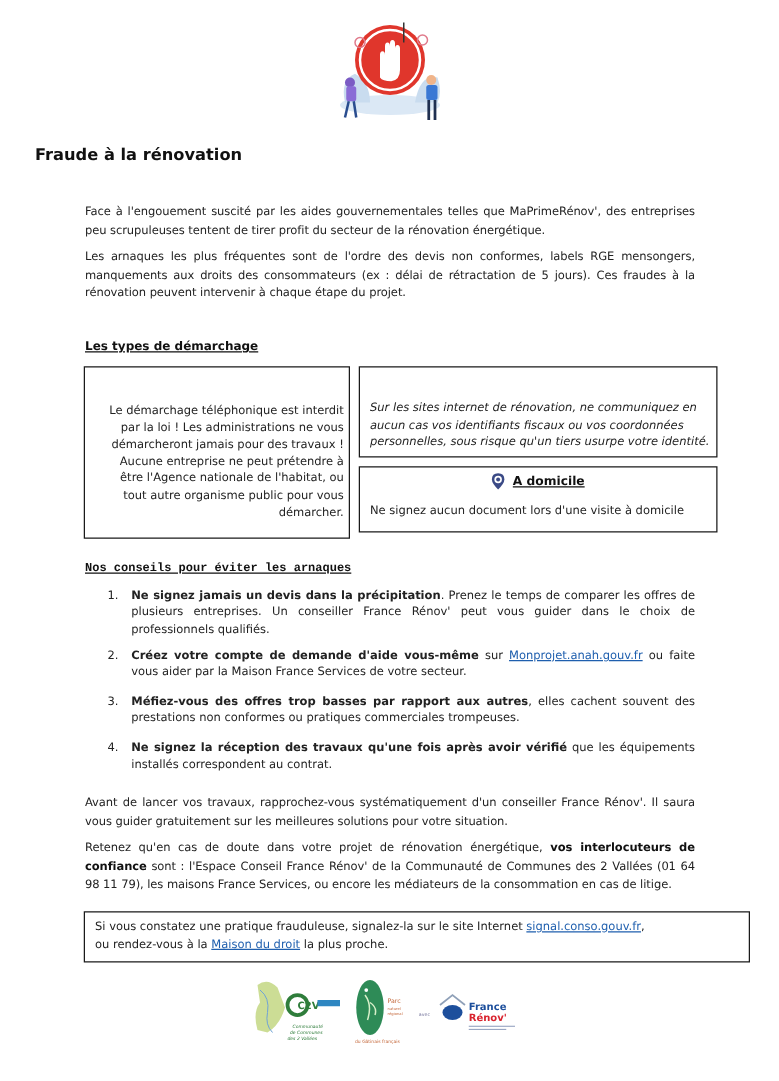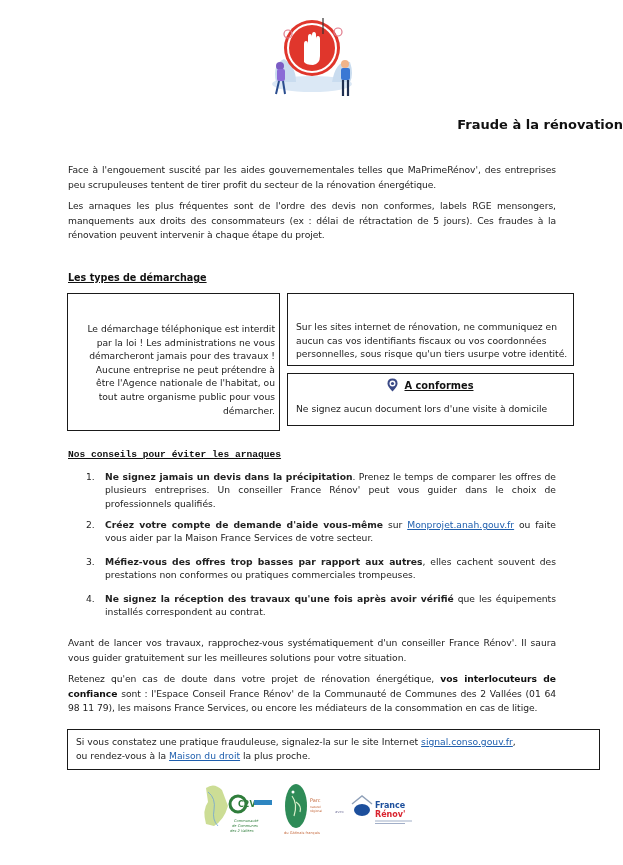--- a/index.html
+++ b/index.html
@@ -1,20 +1,20 @@
 <!DOCTYPE html>
 <html><head>
   <meta charset="utf-8">
   <style>
     * { box-sizing: border-box; margin: 0; padding: 0; }
     html, body { width: 623px; height: 865px; background: #ffffff; overflow: hidden; }
     body { font-family: "DejaVu Sans", sans-serif; color: #1a1a1a; position: relative; }
 
     .hero { position: absolute; left: 266px; top: 4px; width: 92px; height: 96px; }
-    .title { position: absolute; left: 0; width: 623px; top: 117px; text-align: right; font-weight: bold; font-size: 13px; color: #111; padding-left: 28px; }
+    .title { position: absolute; left: 0; width: 623px; top: 117px; text-align: left; font-weight: bold; font-size: 13px; color: #111; padding-left: 28px; }
 
     .p { position: absolute; left: 68px; width: 488px; font-size: 9.2px; line-height: 14.6px; text-align: justify; color: #222; letter-spacing: -0.05px; }
     .p b { font-weight: bold; color: #111; }
     .link { color: #1f5fae; text-decoration: underline; }
 
     .section-head { position: absolute; left: 68px; font-weight: bold; font-size: 9.6px; text-decoration: underline; color: #111; }
 
     .box { position: absolute; border: 1.3px solid #1a1a1a; background: #fff; }
     .box-head { position: absolute; left: 0; right: 0; display: flex; align-items: center; justify-content: center; gap: 6px; }
     .box-head .lbl { font-weight: bold; font-size: 9.8px; text-decoration: underline; color: #111; }
@@ -57,31 +57,31 @@
 <div class="p" style="top:163px;">Face à l'engouement suscité par les aides gouvernementales telles que MaPrimeRénov', des entreprises peu scrupuleuses tentent de tirer profit du secteur de la rénovation énergétique.</div>
 <div class="p" style="top:199px;">Les arnaques les plus fréquentes sont de l'ordre des devis non conformes, labels RGE mensongers, manquements aux droits des consommateurs (ex : délai de rétractation de 5 jours). Ces fraudes à la rénovation peuvent intervenir à chaque étape du projet.</div>
 
 <div class="section-head" style="top:272px;">Les types de démarchage</div>
 
 <div class="box" style="left:67px; top:293px; width:213px; height:138px;">
   <div class="box-body" style="left:7px; top:28px; width:200px;text-align:right;">Le démarchage téléphonique est interdit par la loi ! Les administrations ne vous démarcheront jamais pour des travaux ! Aucune entreprise ne peut prétendre à être l'Agence nationale de l'habitat, ou tout autre organisme public pour vous démarcher.</div>
 </div>
 
 <div class="box" style="left:287px; top:293px; width:287px; height:73px;">
-  <div class="box-body" style="left:8px; top:26px; width:275px;">Sur les sites internet de rénovation, ne communiquez en aucun cas vos identifiants fiscaux ou vos coordonnées personnelles, sous risque qu'un tiers usurpe votre identité.</div>
+  <div class="box-body" style="left:8px; top:26px; width:275px;font-style:italic;">Sur les sites internet de rénovation, ne communiquez en aucun cas vos identifiants fiscaux ou vos coordonnées personnelles, sous risque qu'un tiers usurpe votre identité.</div>
 </div>
 
 <div class="box" style="left:287px; top:373px; width:287px; height:53px;">
   <div class="box-head" style="top:4px;">
     <svg width="11" height="14" viewBox="0 0 11 14">
       <path d="M5.5 0.5 Q10.5 0.5 10.5 5.5 Q10.5 8.5 5.5 13.5 Q0.5 8.5 0.5 5.5 Q0.5 0.5 5.5 0.5 Z" fill="#3b4a86"></path>
       <circle cx="5.5" cy="5.5" r="3" fill="#fff"></circle>
       <circle cx="5.5" cy="5.5" r="1.6" fill="#3b4a86"></circle>
     </svg>
-    <span class="lbl">A conformes</span>
+    <span class="lbl">A domicile</span>
   </div>
   <div class="box-body" style="left:8px; top:28px; width:275px;">Ne signez aucun document lors d'une visite à domicile</div>
 </div>
 
 <div class="section-head" style="top:449px;font-family:Liberation Mono, monospace;">Nos conseils pour éviter les arnaques</div>
 
 <div class="list">
   <div class="li" style="top:470px; position:fixed; left:86px;">
     <span class="num">1.</span>
     <span class="txt"><b>Ne signez jamais un devis dans la précipitation</b><span>. Prenez le temps de comparer les offres de plusieurs entreprises. Un conseiller France Rénov' peut vous guider dans le choix de professionnels qualifiés.</span></span>

